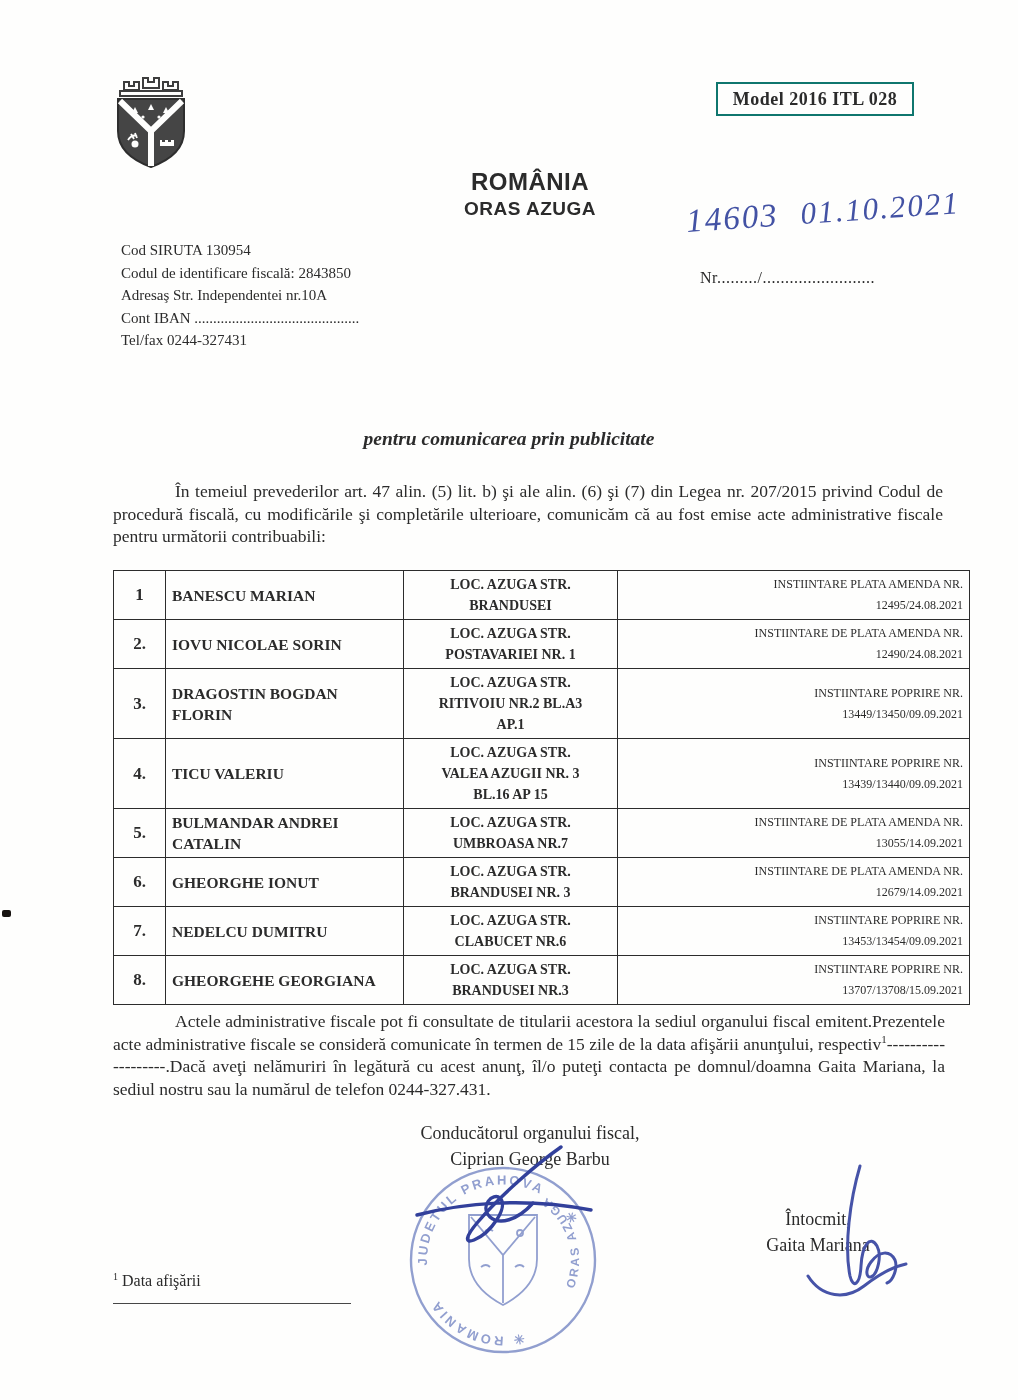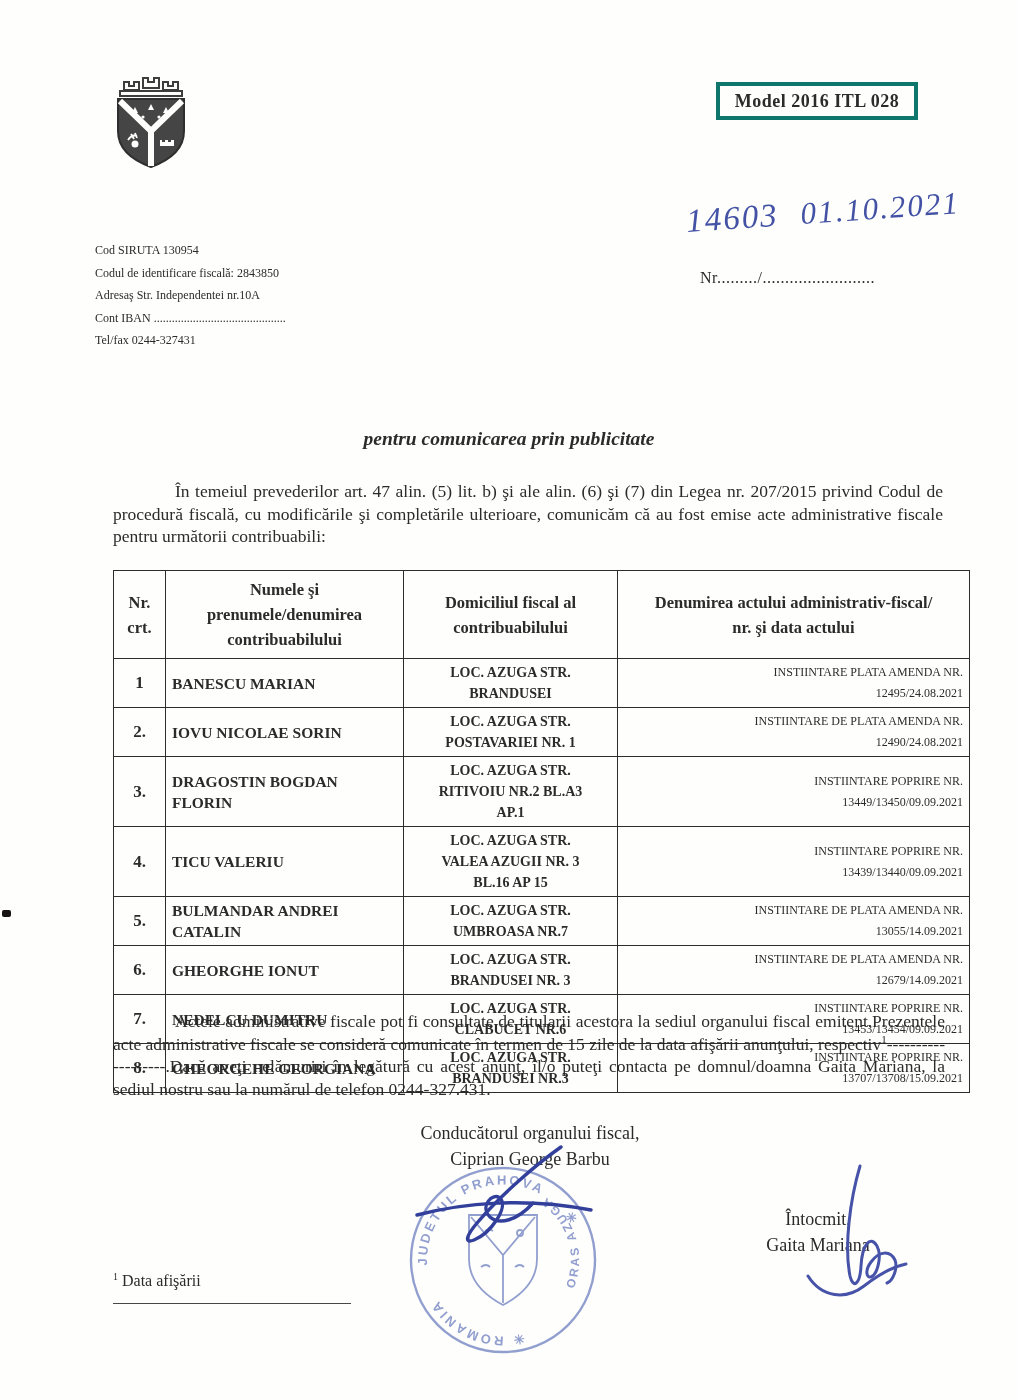--- a/index.html
+++ b/index.html
@@ -6,35 +6,35 @@
   .page{
     position:relative;width:1018px;height:1400px;margin:0 auto;
     background:#fefefd;overflow:hidden;
     font-family:"Liberation Serif","DejaVu Serif",serif;
     color:#2b2b2b;
   }
   
   .coat{position:absolute;left:110px;top:74px;}
   .model-box{
     position:absolute;left:716px;top:82px;width:194px;height:30px;
-    border:4px solid #0f766e;display:flex;align-items:center;justify-content:center;
+    border:2px solid #0f766e;display:flex;align-items:center;justify-content:center;
     font-weight:bold;font-size:18px;letter-spacing:.5px;
   }
   .country-block{position:absolute;left:398px;top:168px;width:264px;text-align:center;
     font-family:"Liberation Sans","DejaVu Sans",sans-serif;font-weight:bold;}
   .country{font-size:24px;letter-spacing:.5px;}
   .city{font-size:19px;margin-top:2px;letter-spacing:.5px;}
   .handwritten-nr{
     position:absolute;left:686px;top:194px;width:260px;
     font-style:italic;font-size:33px;color:#4352a4;
     transform:rotate(-4deg);letter-spacing:2px;white-space:nowrap;
   }
   .handwritten-nr .hw-date{margin-left:22px;font-size:31px;}
   .nr-line{position:absolute;left:700px;top:241px;font-size:16px;letter-spacing:.5px;margin-top:28px;}
-  .org-block{position:absolute;left:95px;top:239px;font-size:12px;line-height:22.5px;}
+  .org-block{position:absolute;left:121px;top:239px;font-size:15px;line-height:22.5px;}
   
   .doc-title{position:absolute;left:0;top:392px;width:1018px;text-align:center;
     font-weight:bold;font-size:21px;letter-spacing:.5px;}
   .doc-subtitle{position:absolute;left:0;top:428px;width:1018px;text-align:center;
     font-weight:bold;font-size:19.5px;font-style:italic;}
   
   .intro{
     position:absolute;left:113px;top:480px;width:830px;
     font-size:17.5px;line-height:22.5px;text-align:justify;text-indent:62px;
   }
@@ -105,20 +105,24 @@
 
     <g fill="#fefefd">
       <path d="M50 72 h14 v-6 h-3 v2 h-3 v-2 h-3 v2 h-3 v-2 h-2 z"></path>
     </g>
   </svg>
 
   <div class="model-box">
     <span>Model 2016 ITL 028</span>
   </div>
 
+  <div class="country-block">
+    <div class="country">ROMÂNIA</div>
+    <div class="city">ORAS AZUGA</div>
+  </div>
 
   <div class="handwritten-nr"><span>14603</span><span class="hw-date">01.10.2021</span></div>
   <div class="nr-line">Nr........./.........................</div>
 
   <div class="org-block">
     <div>Cod SIRUTA 130954</div>
     <div>Codul de identificare fiscală: 2843850</div>
     <div>Adresaş Str. Independentei nr.10A</div>
     <div>Cont IBAN ............................................</div>
     <div>Tel/fax 0244-327431</div>
@@ -129,31 +133,20 @@
   <div class="intro">În temeiul prevederilor art. 47 alin. (5) lit. b) şi ale alin. (6) şi (7) din Legea nr. 207/2015 privind Codul de procedură fiscală, cu modificările şi completările ulterioare, comunicăm că au fost emise acte administrative fiscale pentru următorii contribuabili:</div>
 
   <table class="tbl">
     <colgroup>
       <col class="col-nr">
         <col class="col-name">
         <col class="col-addr">
         <col class="col-act">
     </colgroup>
     <tbody>
-        <tr>
-      <th>Nr.
-crt.</th>
-      <th>Numele şi
-prenumele/denumirea
-contribuabilului</th>
-      <th>Domiciliul fiscal al
-contribuabilului</th>
-      <th>Denumirea actului administrativ-fiscal/
-nr. şi data actului</th>
-    </tr>
     <tr>
       <td class="td-nr">1</td>
       <td class="td-name">BANESCU MARIAN</td>
       <td class="td-addr">LOC. AZUGA STR.
 BRANDUSEI</td>
       <td class="td-act">INSTIINTARE PLATA AMENDA NR.
 12495/24.08.2021</td>
     </tr>
     <tr>
       <td class="td-nr">2.</td>

